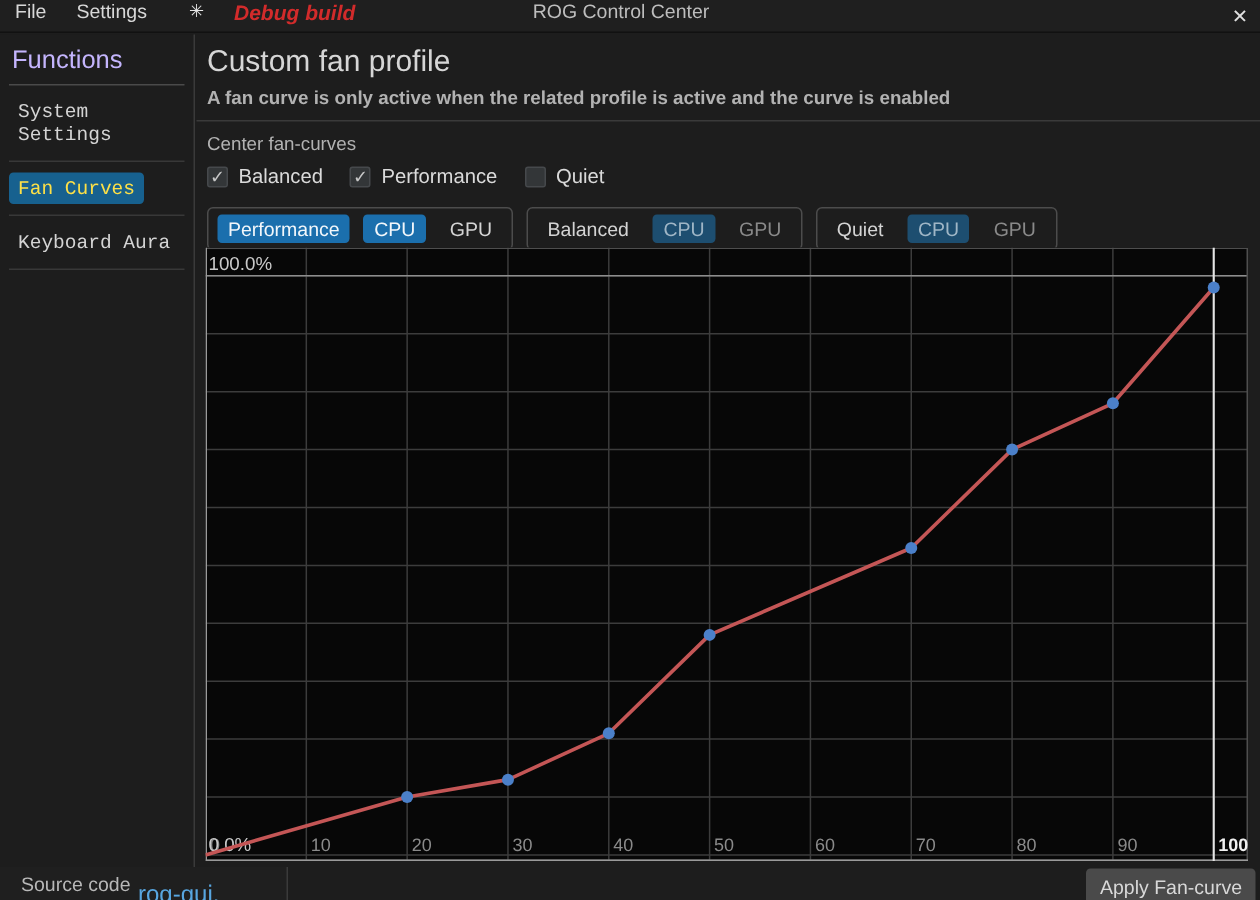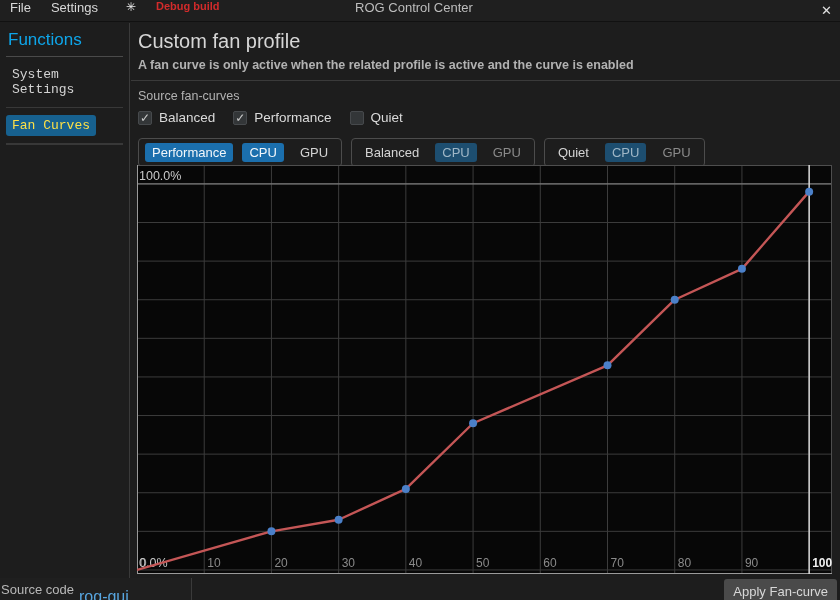--- a/index.html
+++ b/index.html
@@ -5,28 +5,28 @@
   * { margin:0; padding:0; box-sizing:border-box; }
   html,body { width:840px; height:600px; background:#151515; overflow:hidden; }
   body { font-family:"Liberation Sans", sans-serif; }
   #app { position:relative; width:840px; height:600px; background:#1d1d1d; color:#d6d6d6; }
 
   
   .titlebar { position:absolute; top:0; left:0; right:0; height:22px; background:#1f1f1f;
               border-bottom:1px solid #111; display:flex; align-items:flex-start; }
   .menu-item { font-size:13px; color:#d8d8d8; padding:0 10px; cursor:default; }
   .theme-glyph { font-size:12px; color:#e8e8e8; margin-left:18px; }
-  .debug { font-size:11px; font-weight:bold; color:#d22b2b; margin-left:20px; }
+  .debug { font-size:14px; font-weight:bold; color:#d22b2b; margin-left:20px;font-style:italic; }
   .win-title { position:absolute; left:0; right:12px; text-align:center; font-size:13px; color:#bdbdbd; pointer-events:none; }
   .win-close { position:absolute; right:8px; top:0; height:22px; line-height:22px; font-size:13px; color:#e0e0e0; }
 
   
   .sidebar { position:absolute; top:23px; left:0; width:130px; bottom:22px; background:#1d1d1d;
              border-right:1px solid #3a3a3a; padding:5px 6px 0 6px; }
-  .sb-header { font-size:17px; color:#0ea5e9; padding:2px 2px 6px 2px; }
+  .sb-header { font-size:17px; color:#c4b5fd; padding:2px 2px 6px 2px; }
   .sb-div { border-top:1px solid #383838; margin:0 0; }
   .sb-div.strong { border-top-color:#4a4a4a; }
   .sb-item { font-size:13px; color:#d4d4d4; margin:7px 0; padding:3px 6px; border-radius:3px; display:inline-block;font-family:Liberation Mono, monospace; }
   .sb-item.active { background:#17618f; color:#fde047; }
   .sb-row { }
 
   
   .main { position:absolute; top:23px; left:131px; right:0; bottom:22px; padding:5px 8px 0 7px; }
   .page-title { font-size:20px; font-weight:400; color:#d6d6d6; margin-top:2px; }
   .page-sub { font-size:12.5px; color:#b2b2b2; margin-top:5px;font-weight:bold; }
@@ -46,21 +46,21 @@
   .tbtn.muted-on { background:#1d4e70; color:#9fb6c6; }
   .tbtn.dim { color:#8a8a8a; }
 
   
   .chart { position:absolute; left:137px; top:165px; width:695px; height:409px; background:#070707; }
   .chart svg { display:block; }
 
   
   .footer { position:absolute; left:0; right:0; bottom:0; height:22px; background:#1d1d1d; }
   .src-box { position:absolute; left:0; top:0; bottom:0; width:192px; border-right:1px solid #3a3a3a;
-             display:flex; align-items:center; padding-left:1px; gap:5px; background:#1f1f1f; }
+             display:flex; align-items:center; padding-left:14px; gap:5px; background:#1f1f1f; }
   .src-text { font-size:13px; color:#b8b8b8; }
   .src-link { font-size:16px; color:#58a6e0; text-decoration:none;margin-top:16px; }
   .apply-btn { position:absolute; right:3px; top:1px; height:25px; background:#4a4a4a; color:#d8d8d8;
                border:none; border-radius:3px; font-size:13px; padding:0 9px;
                font-family:"Liberation Sans", sans-serif; }
 </style>
 </head>
 <body>
 
 <div id="app">
@@ -74,28 +74,29 @@
     <span class="win-close">✕</span>
   </div>
 
   <div class="sidebar">
     <div class="sb-header">Functions</div>
     <div class="sb-div strong"></div>
     <div class="sb-row"><span class="sb-item">System Settings</span></div>
     <div class="sb-div"></div>
     <div class="sb-row"><span class="sb-item active">Fan Curves</span></div>
     <div class="sb-div"></div>
+    <div class="sb-row"><span class="sb-item">Keyboard Aura</span></div>
     <div class="sb-div"></div>
   </div>
 
   <div class="main">
     <div class="page-title">Custom fan profile</div>
     <div class="page-sub">A fan curve is only active when the related profile is active and the curve is enabled</div>
     <div class="h-div"></div>
-    <div class="enabled-label">Source fan-curves</div>
+    <div class="enabled-label">Center fan-curves</div>
 
     <div class="cb-row">
       <span class="cb-wrap">
         <span class="cb-box">✓</span>
         <span class="cb-label">Balanced</span>
       </span>
       <span class="cb-wrap">
         <span class="cb-box">✓</span>
         <span class="cb-label">Performance</span>
       </span>

